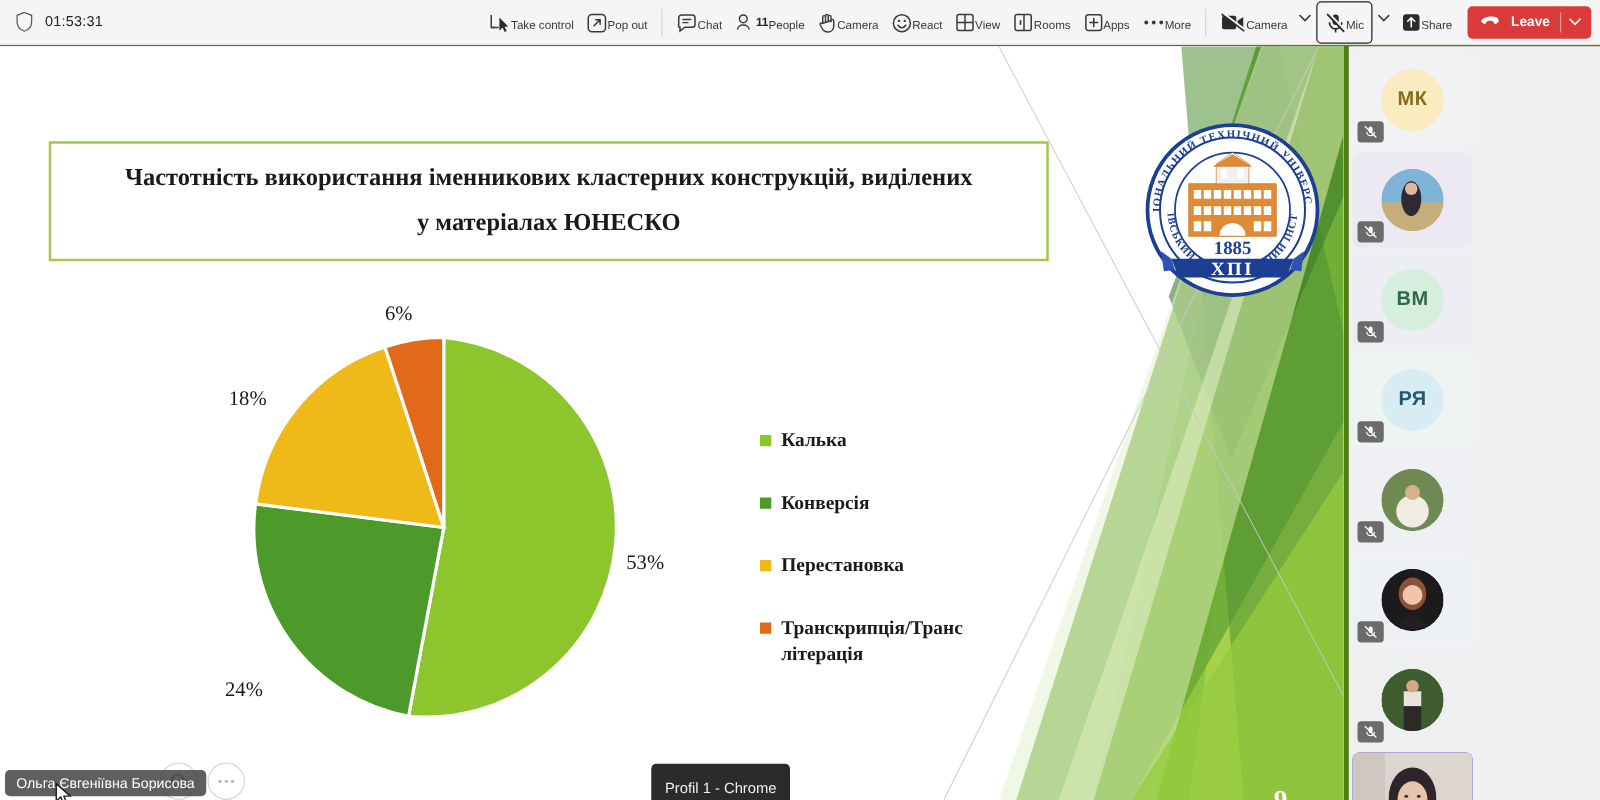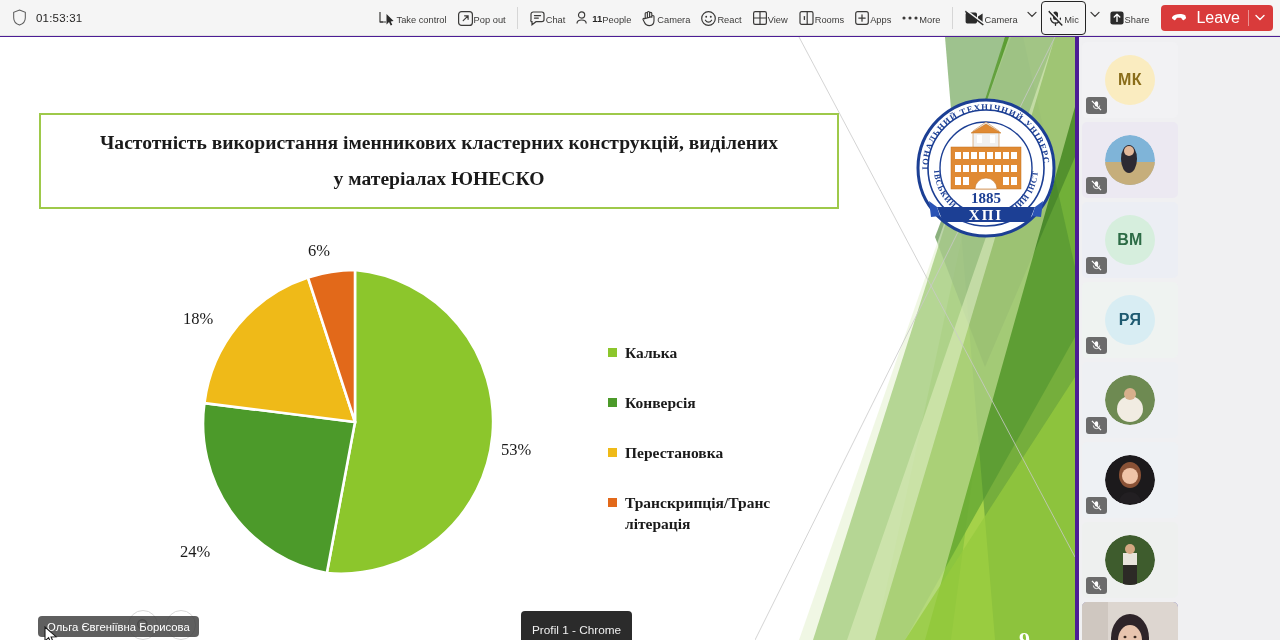--- a/index.html
+++ b/index.html
@@ -2,21 +2,21 @@
 <html><head>
 <meta charset="utf-8">
 <style>
   * { box-sizing: border-box; margin: 0; padding: 0; }
   html, body {
     width: 1280px; height: 640px;
     overflow: hidden;
     font-family: "Liberation Sans", sans-serif;
     background: #ffffff;
   }
-  #app { position: relative; width: 1280px; height: 640px; background: #4c1d95; }
+  #app { position: relative; width: 1280px; height: 640px; background: #4d7c0f; }
 
   
   .toolbar {
     position: absolute; top: 0; left: 0; width: 1280px; height: 36px;
     background: #f5f5f5; border-bottom: 1px solid #e3e3e3;
     display: flex; align-items: center;
   }
   .tb-left { display: flex; align-items: center; gap: 9px; padding-left: 12px; width: 460px; }
   .shield-ic { width: 15px; height: 17px; display: block; }
   .rec-time { font-size: 11.5px; color: #252423; letter-spacing: .2px; }
@@ -35,21 +35,21 @@
   .divider { width: 1px; height: 22px; background: #d6d6d6; margin: 0 6px; }
   .count-badge { font-size: 9.5px; font-weight: 600; color: #252423; margin-left: 1px; }
   .chev {
     width: 18px; height: 34px; display: flex; align-items: center; justify-content: center;
     cursor: pointer; padding-bottom: 7px;
   }
   .leave-btn {
     display: flex; align-items: center; background: #d93b3b; color: #fff;
     height: 26px; border-radius: 4px; margin-left: 7px; padding: 0 2px 0 10px; cursor: pointer;
   }
-  .leave-btn .lv-txt { font-size: 16px; font-weight: 400; margin: 0 8px 0 7px; }
+  .leave-btn .lv-txt { font-size: 11px; font-weight: 700; margin: 0 8px 0 7px; }
   .leave-sep { width: 1px; height: 16px; background: rgba(255,255,255,.45); }
   .leave-chev { width: 22px; display: flex; align-items: center; justify-content: center; }
 
   
   .stage { position: absolute; top: 37px; left: 0; width: 1075px; height: 603px; background: #fff; overflow: hidden; }
   .slide { position: absolute; inset: 0; background: #fff; overflow: hidden; }
 
   .bg-svg { position: absolute; top: 0; right: 0; width: 320px; height: 603px; }
 
   .logo { position: absolute; left: 915px; top: 60px; width: 142px; height: 142px; }
@@ -104,21 +104,21 @@
   .mute {
     position: absolute; left: 4px; bottom: 4px; width: 21px; height: 17px;
     background: #6b6b6b; border-radius: 3px; display: flex; align-items: center; justify-content: center;
   }
 
   
   .name-pill {
     position: absolute; left: 4px; top: 616px; height: 21px;
     background: rgba(60,60,60,.82); color: #fff; border-radius: 4px;
     display: flex; align-items: center; padding: 0 9px;
-    font-size: 11.3px; white-space: nowrap; z-index: 40; margin-left: 34px;
+    font-size: 11.3px; white-space: nowrap; z-index: 40;
   }
   .tb-icons { position: absolute; left: 128px; top: 610px; display: flex; gap: 8px; z-index: 30; }
   .tb-circ {
     width: 30px; height: 30px; border-radius: 50%; border: 1.4px solid #d8d8d8;
     background: rgba(255,255,255,.55); display: flex; align-items: center; justify-content: center;
   }
   .cursor-ic { position: absolute; left: 44px; top: 626px; z-index: 45; }
   .tooltip {
     position: absolute; left: 521px; top: 611px; height: 38px;
     background: #2b2b2b; color: #f0f0f0; border-radius: 4px;

